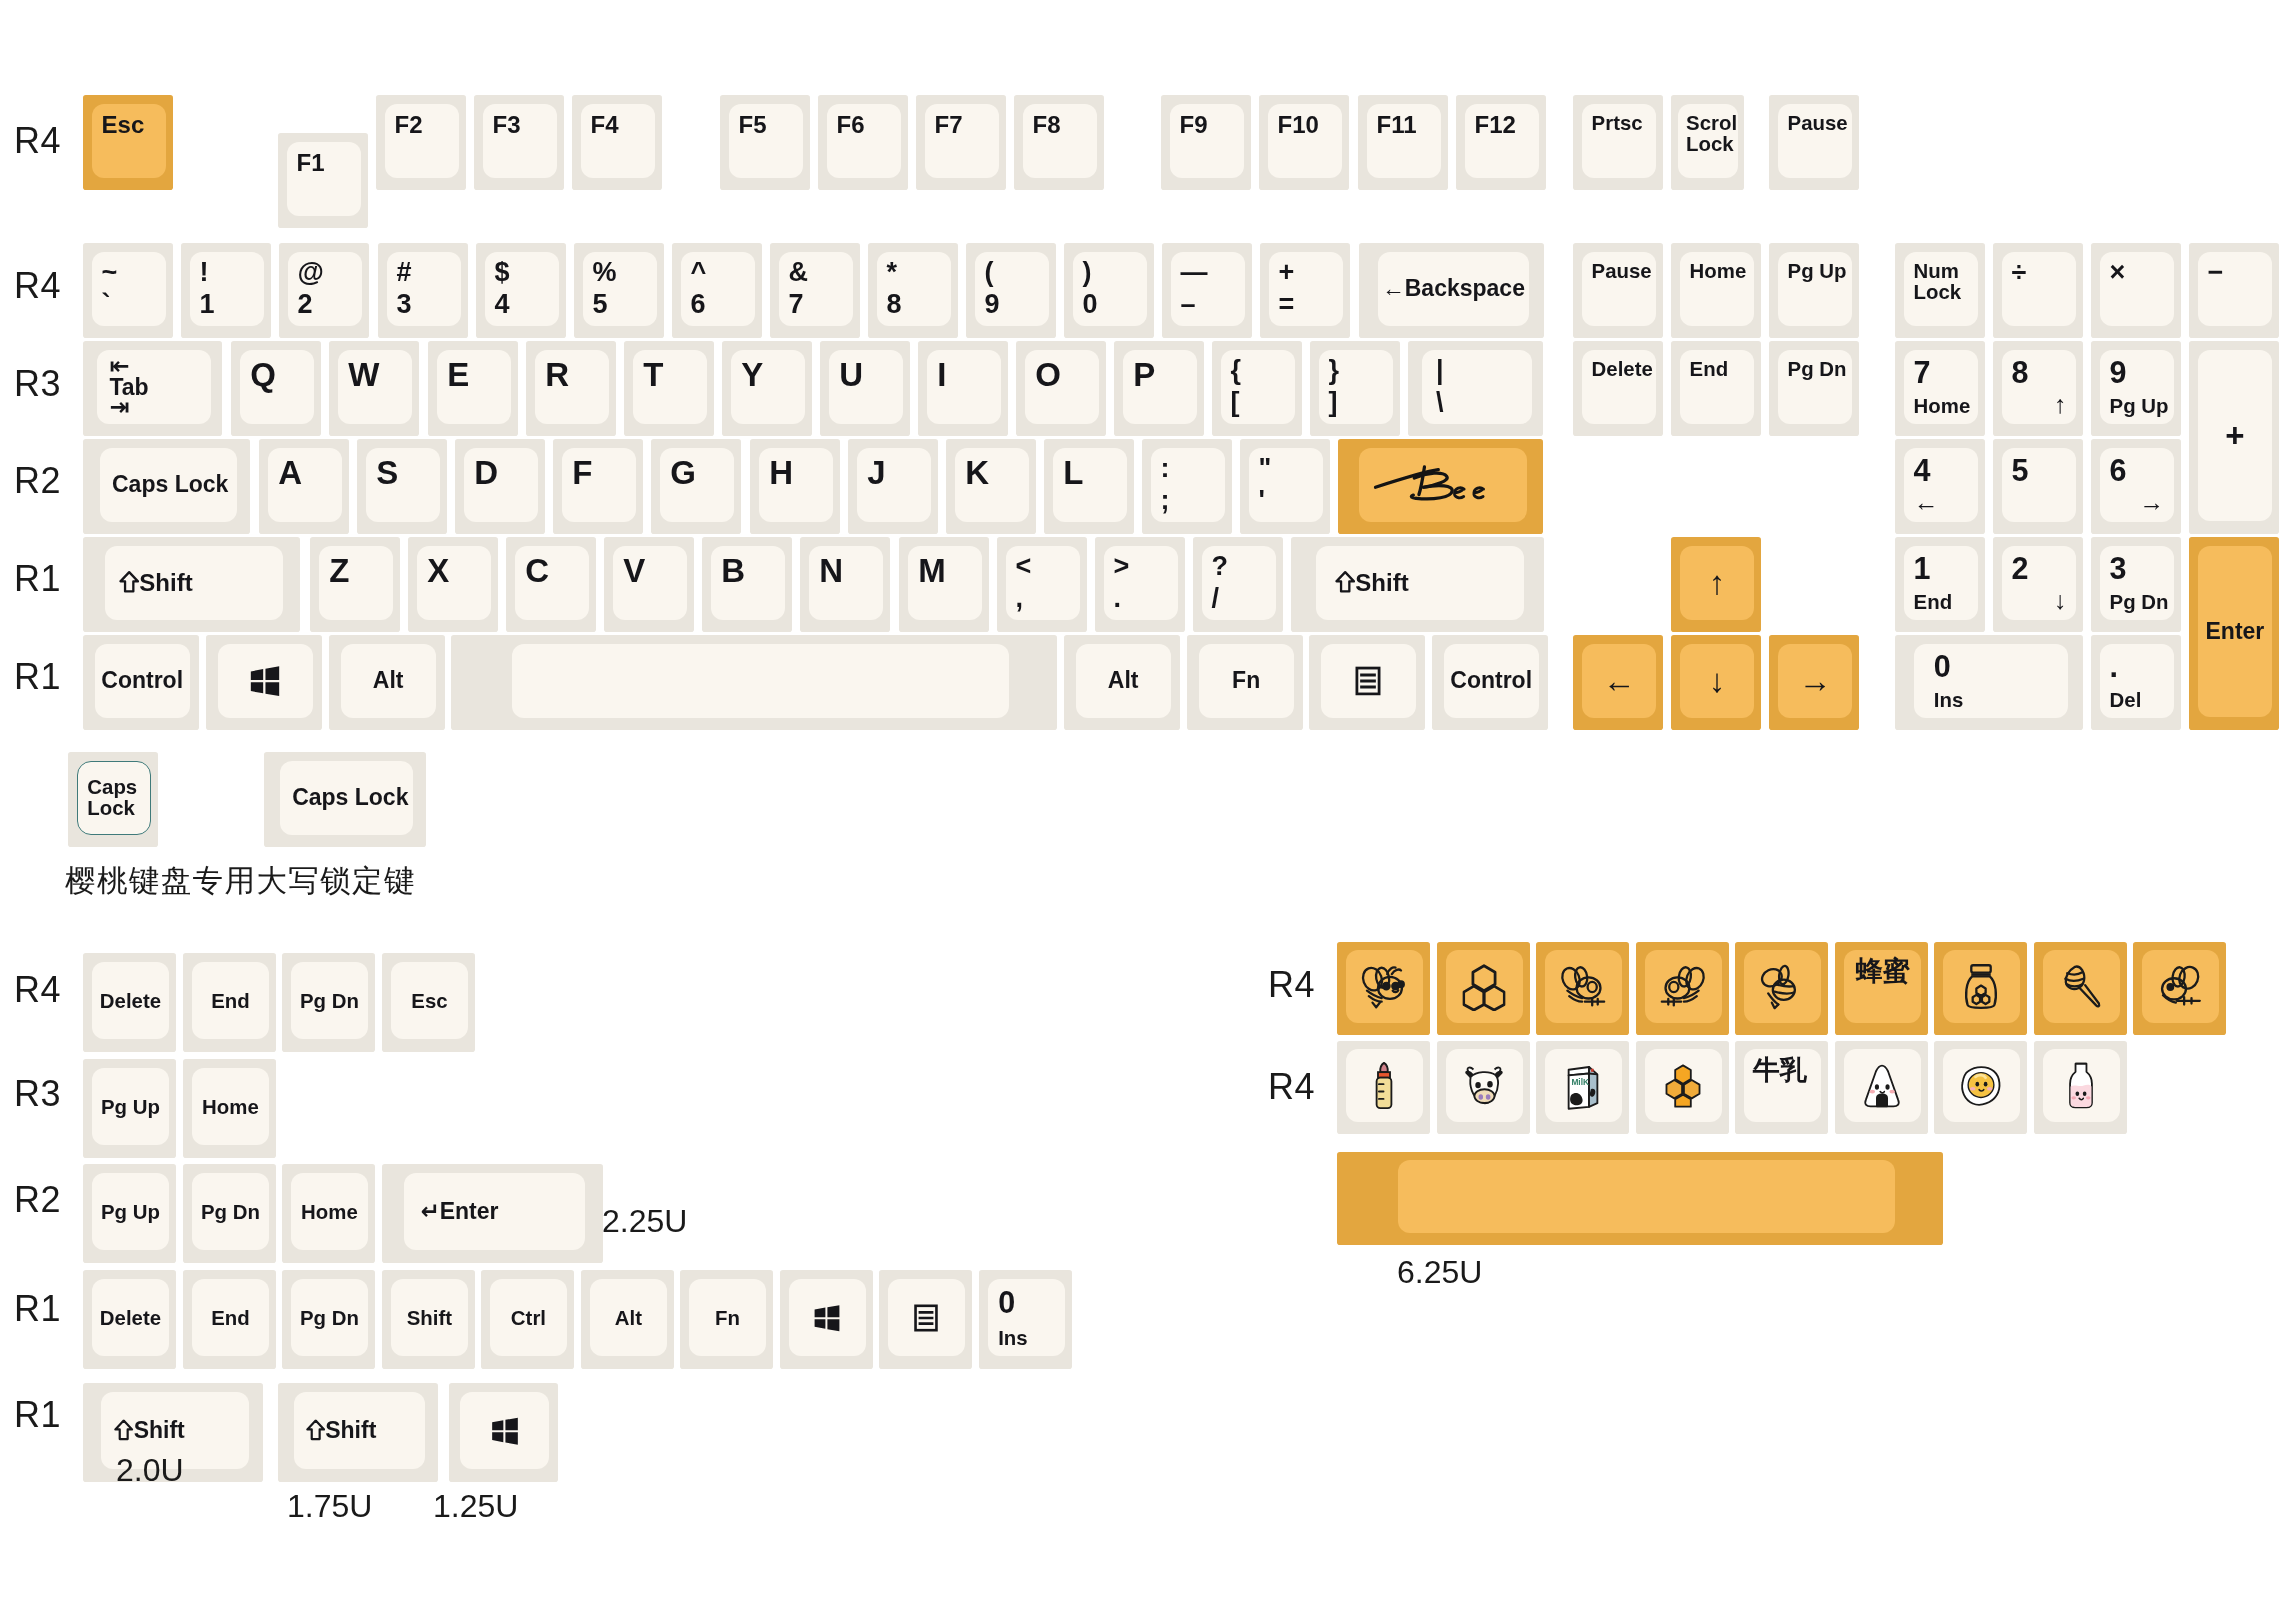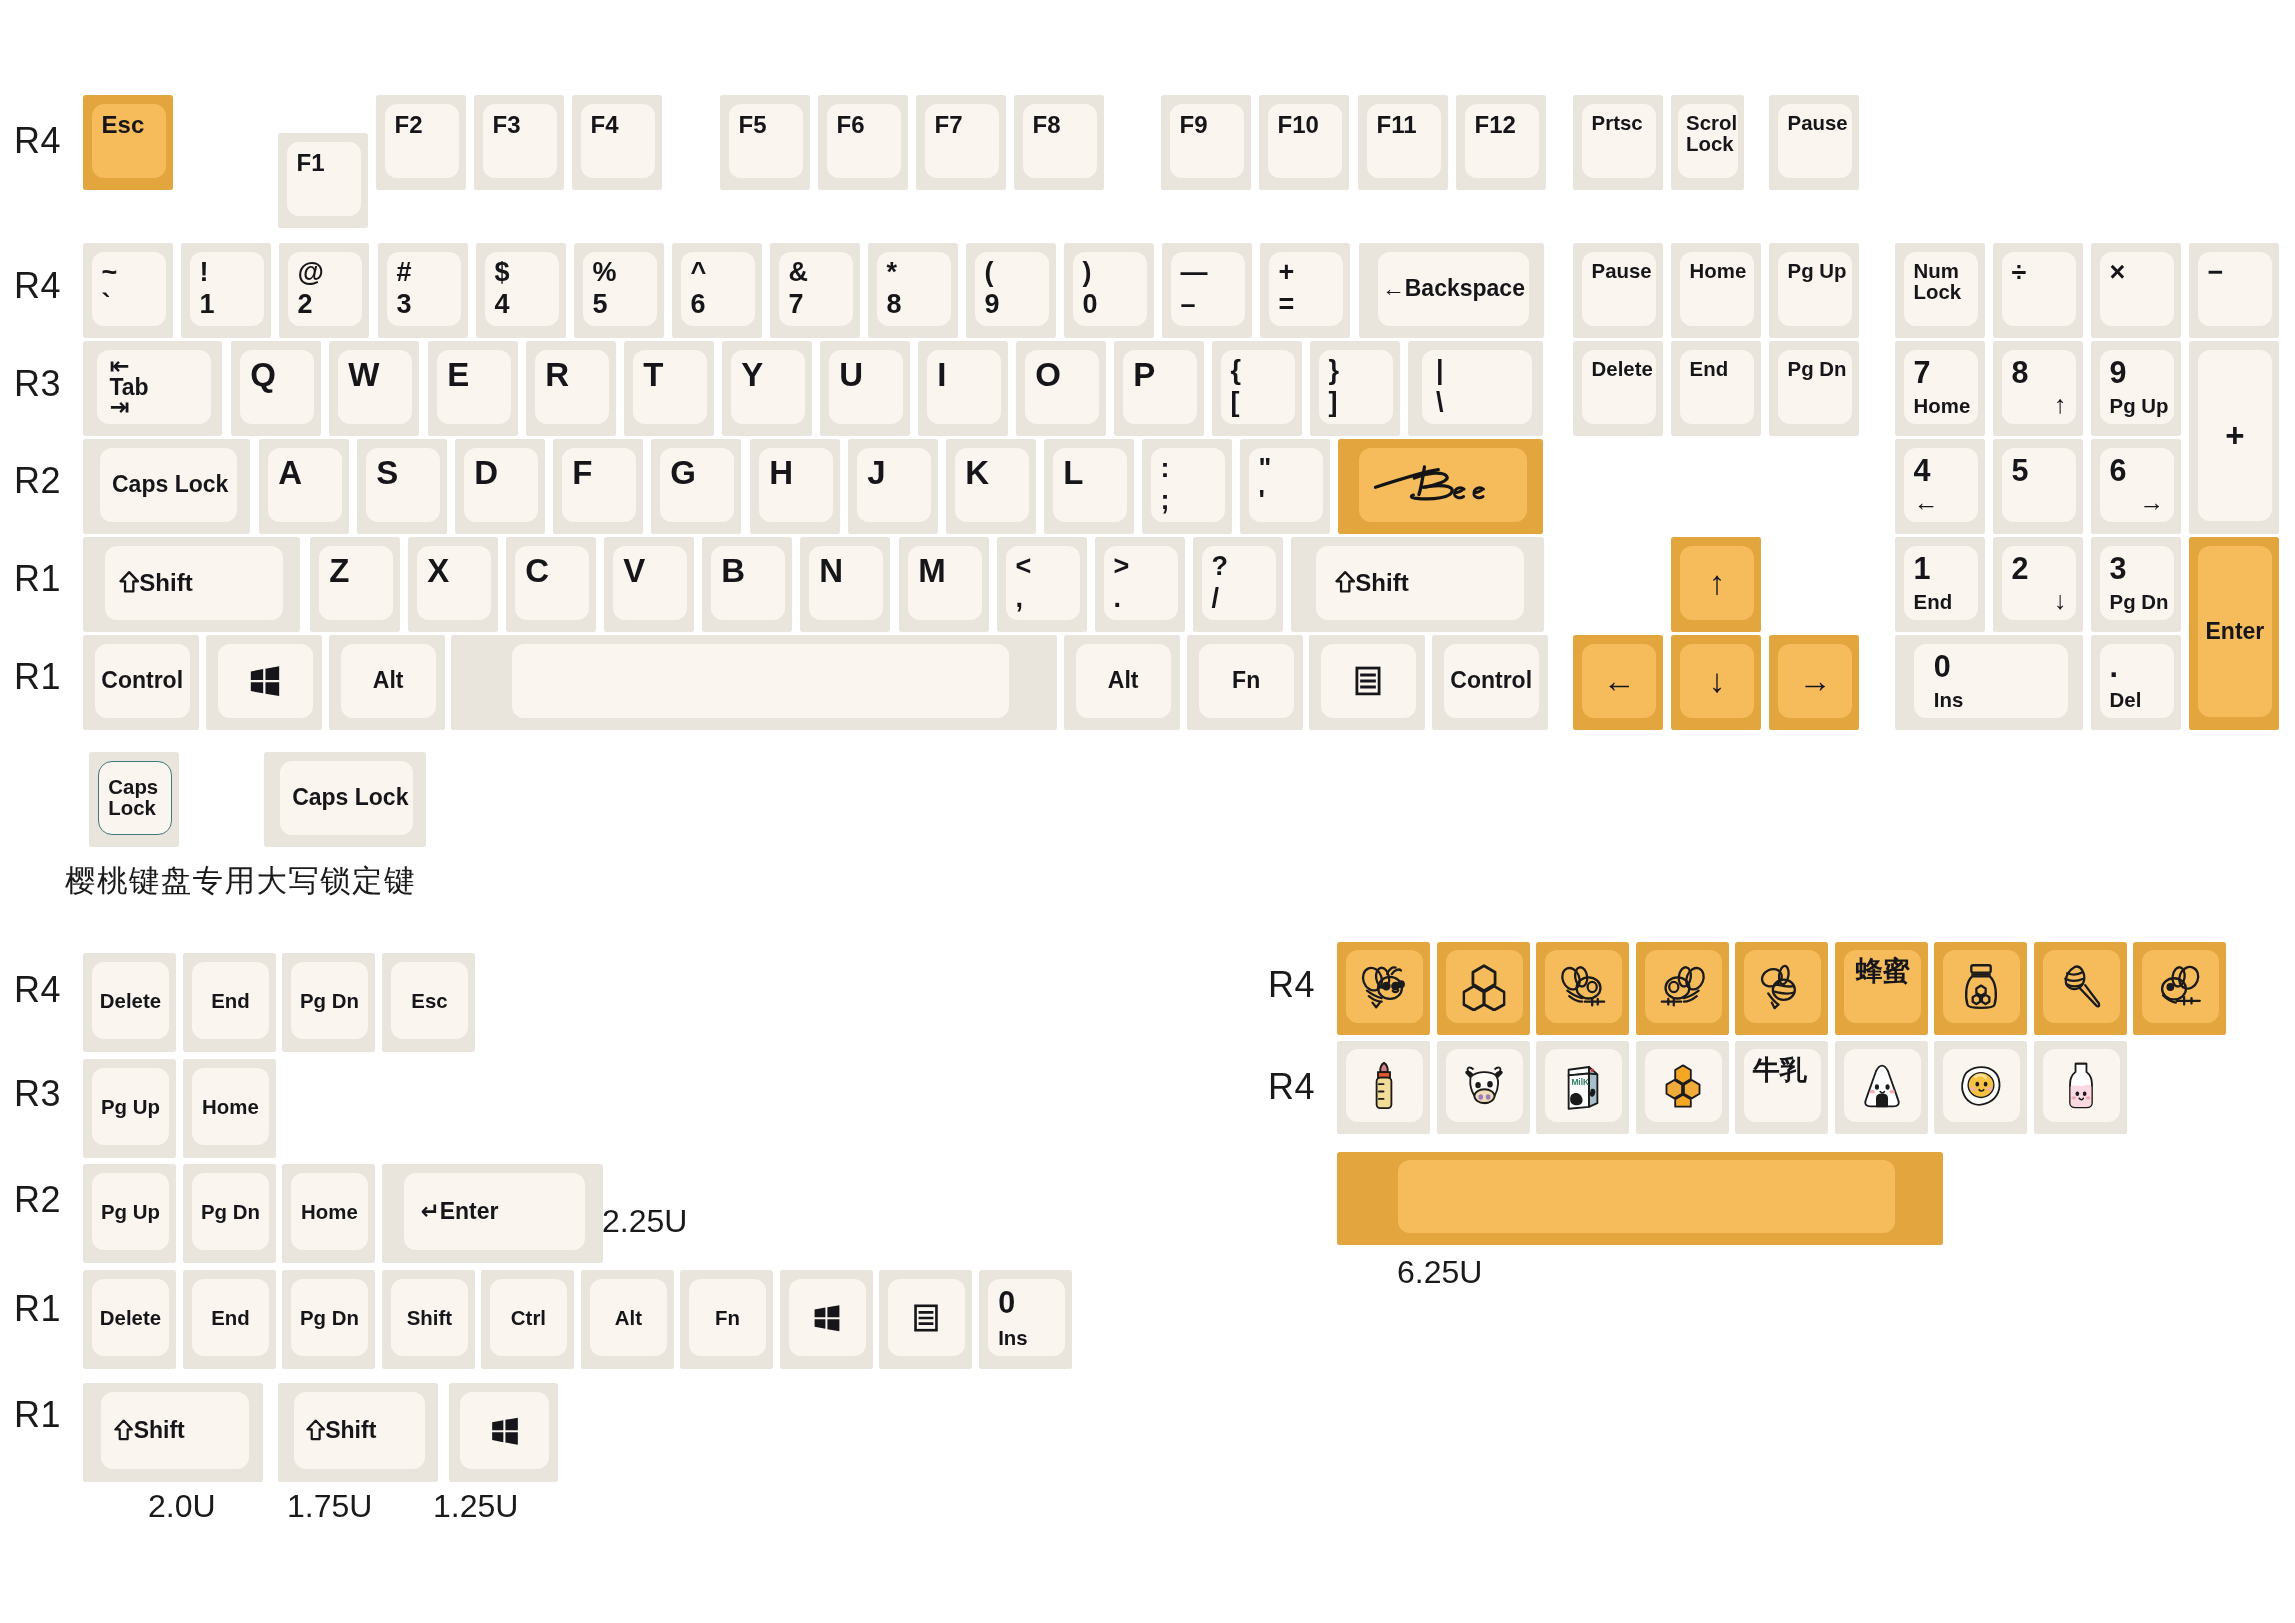--- a/index.html
+++ b/index.html
@@ -709,21 +709,21 @@
         <span class="lg bl small">Ins</span>
       </span>
     </div>
   <div class="key" style="left:2091px;top:635px;width:90px;height:95px;">
       <span class="top">
         <span class="lg tl big">.</span>
         <span class="lg bl small">Del</span>
       </span>
     </div>
 
-  <div class="key outlined" style="left:89px;top:752px;width:90px;height:95px;">
+  <div class="key outlined" style="left:68px;top:752px;width:90px;height:95px;">
     <span class="top">
         <span class="lg tlc small" style="white-space:pre-line;top:22%;">Caps
 Lock</span>
       </span>
   </div>
   <div class="key" style="left:264px;top:752px;width:162px;height:95px;">
     <span class="top">
         <span class="lg wl" style="font-size:23px;">Caps Lock</span>
       </span>
   </div>
@@ -880,21 +880,21 @@
             <g fill="#16161a">
               <path d="M4 14 L31 9 V33 H4 Z"></path>
               <path d="M36 8 L66 3 V33 H36 Z"></path>
               <path d="M4 38 H31 V62 L4 57 Z"></path>
               <path d="M36 38 H66 V68 L36 63 Z"></path>
             </g>
           </svg>
     </span>
       </span>
   </div>
-  <div class="ucap" style="left:116px;top:1488px;margin-left:32px;">2.0U</div>
+  <div class="ucap" style="left:116px;top:1452px;">2.0U</div>
   <div class="ucap" style="left:287px;top:1488px;">1.75U</div>
   <div class="ucap" style="left:433px;top:1488px;">1.25U</div>
 
   <div class="rowlabel" style="left:1268px;top:967px;">R4</div>
   <div class="rowlabel" style="left:1268px;top:1069px;">R4</div>
 
   <div class="key orange" style="left:1337px;top:942px;width:93px;height:93px;">
     <span class="top">
         <span class="icon">
       <svg width="51" height="46" viewBox="0 0 110 100">

